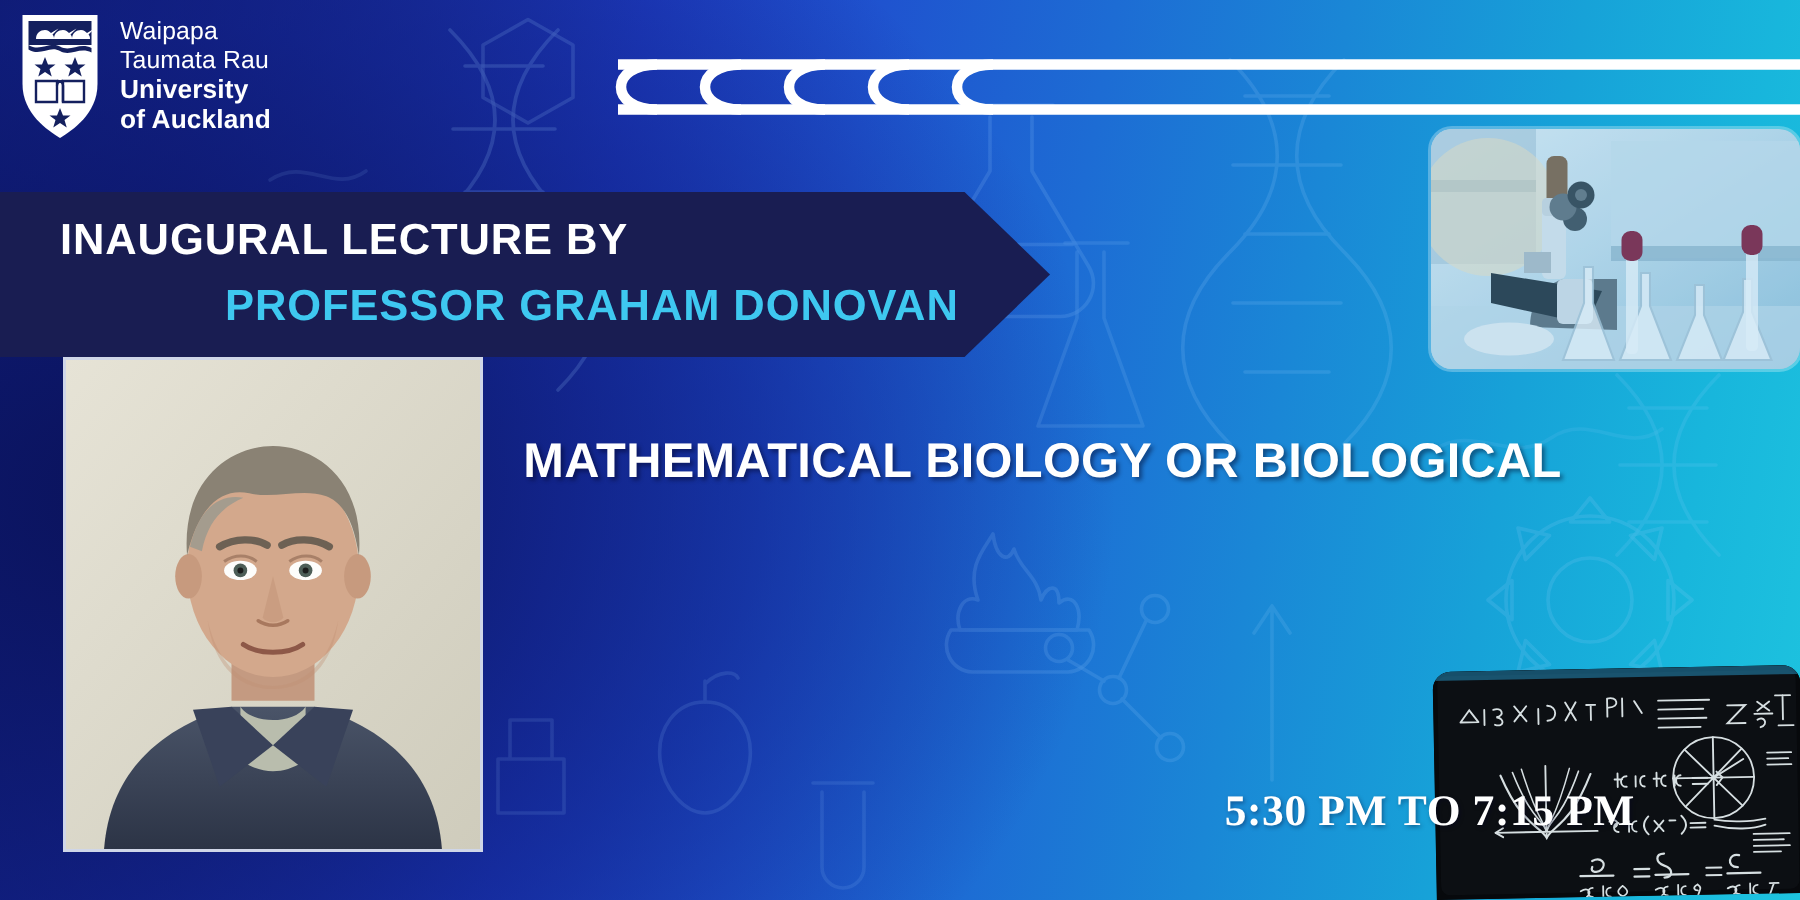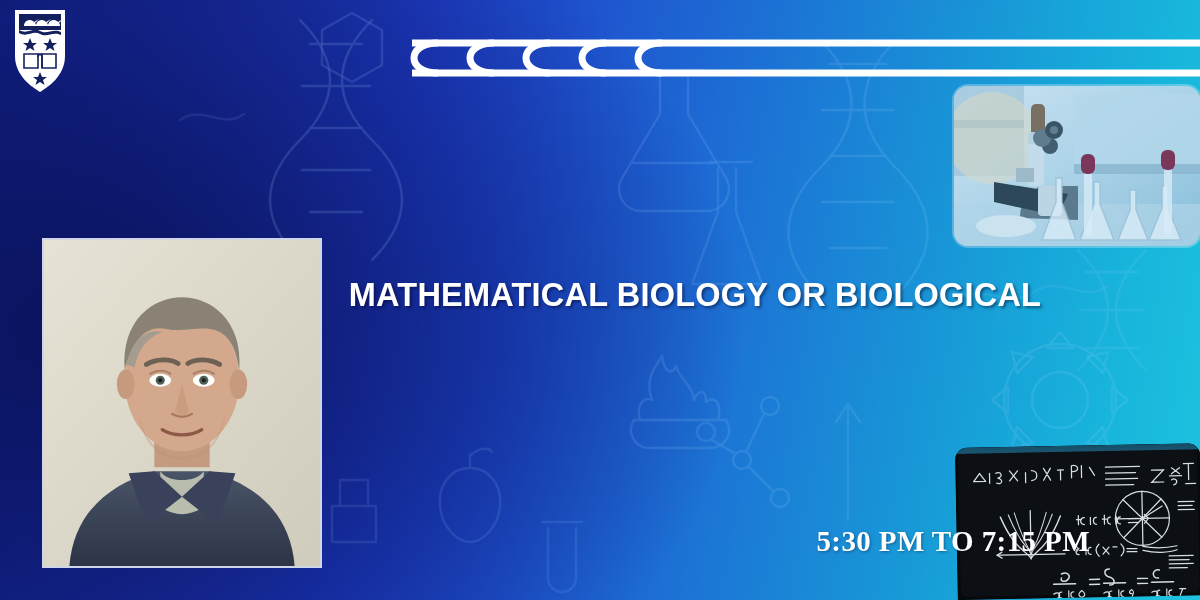--- a/index.html
+++ b/index.html
@@ -67,21 +67,21 @@
   
   .boardphoto {
     position:absolute; left:955px; top:448px; width:245px; height:152px;
     border-radius:12px 12px 0 0; overflow:hidden; background:#05070a;
     transform:rotate(-1.1deg); transform-origin:left top;
   }
   .boardphoto svg { display:block; width:100%; height:100%; }
 
   
   .title {
-    position:absolute; left:300px; top:272px; width:790px;
+    position:absolute; left:300px; top:284px; width:790px;
     text-align:center; color:#ffffff;
     font-size:32.5px; font-weight:700; line-height:1.42; letter-spacing:.2px;
     text-shadow:2px 2px 3px rgba(0,0,30,.45);
   }
   .title .ln { display:block; white-space:nowrap; }
 
   .datebar {
     position:absolute; left:300px; top:421px; width:790px;
     text-align:center; color:#05070e;
     font-size:30px; font-weight:700; letter-spacing:.4px;
@@ -233,22 +233,32 @@
         </g>
 
         <g fill="none" stroke="#14205e" stroke-width="1.6">
           <path d="M12 46 h14 v14 h-14 z"></path>
           <path d="M30 46 h14 v14 h-14 z"></path>
           <path d="M26 46 c2 0 4 1 4 3 v11"></path>
           <path d="M30 46 c-2 0 -4 1 -4 3"></path>
         </g>
       </svg>
     </span>
-  </div>
-
+    <span class="wordmark">
+      <div class="wm-1">Waipapa</div>
+      <div class="wm-2">Taumata Rau</div>
+      <div class="wm-3">University</div>
+      <div class="wm-4">of Auckland</div>
+    </span>
+  </div>
+
+  <div class="banner">
+    <span class="banner-l1">INAUGURAL LECTURE BY</span>
+    <span class="banner-l2">PROFESSOR GRAHAM DONOVAN</span>
+  </div>
 
   <div class="portrait">
     <svg viewBox="0 0 280 330" preserveAspectRatio="xMidYMid slice">
       <rect width="280" height="330" fill="#dedbcc"></rect>
       <rect width="280" height="330" fill="url(#pg)"></rect>
       <defs>
         <linearGradient id="pg" x1="0" y1="0" x2="1" y2="1">
           <stop offset="0" stop-color="#e6e3d6"></stop>
           <stop offset="1" stop-color="#cfccbc"></stop>
         </linearGradient>

